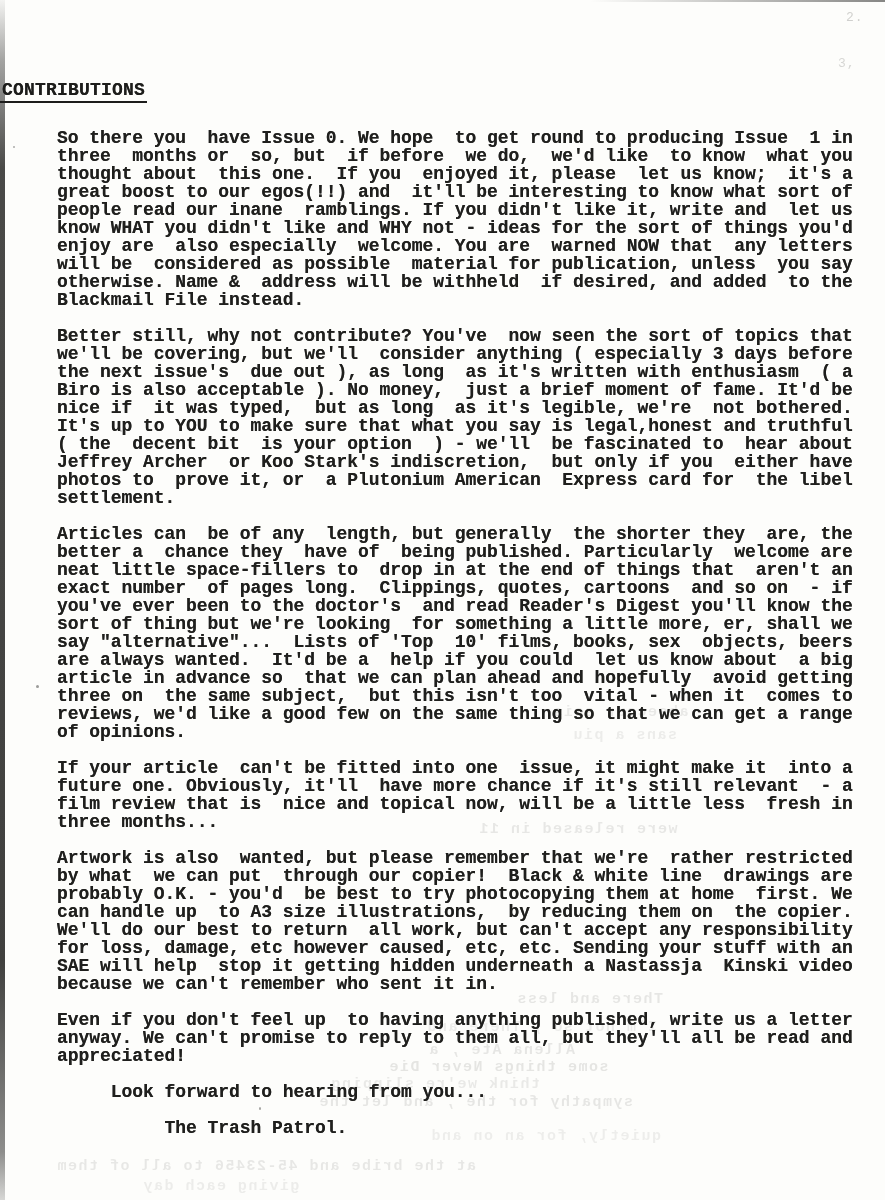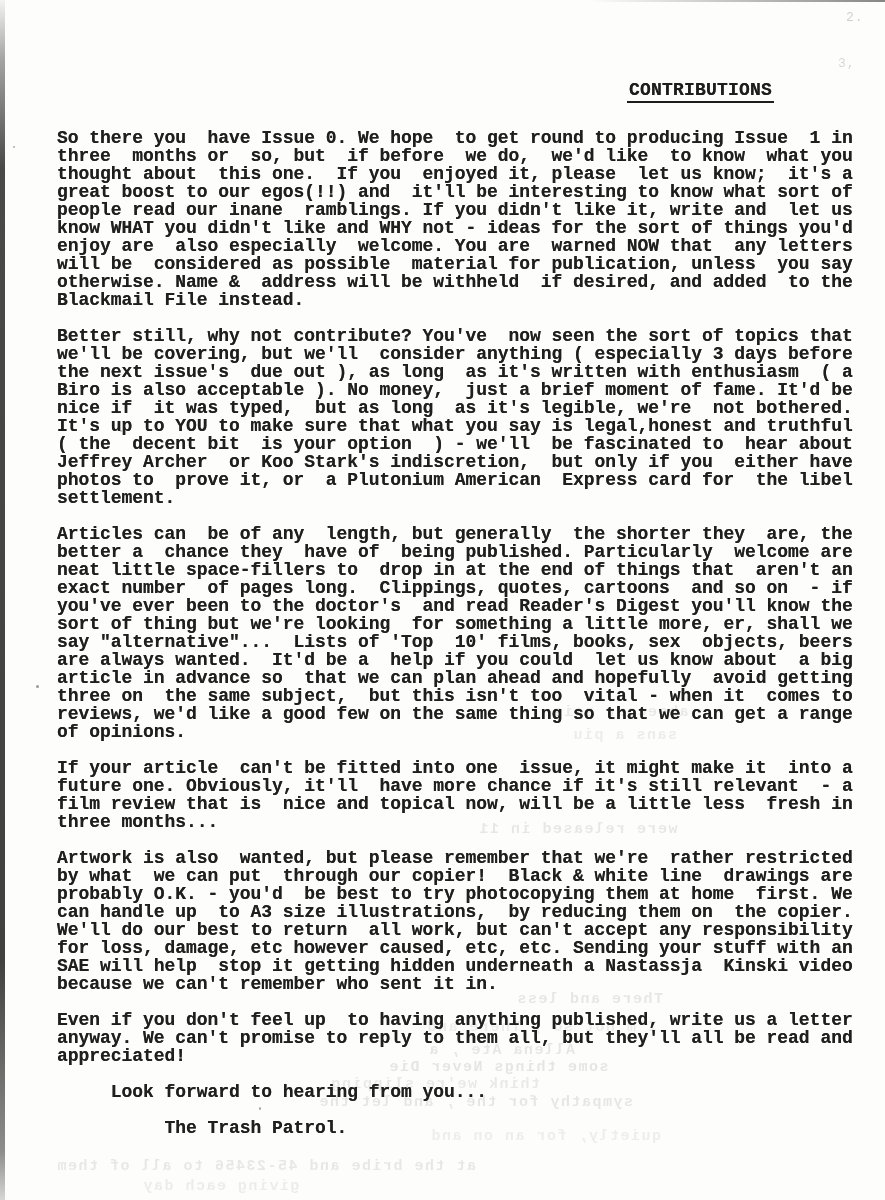--- a/index.html
+++ b/index.html
@@ -17,21 +17,21 @@
       rgba(60,60,58,0.05) 0%, rgba(55,55,53,0.45) 5%,
       rgba(42,42,40,0.85) 14%, rgba(38,38,36,0.88) 80%,
       rgba(50,50,48,0.55) 96%, rgba(60,60,58,0.2) 100%);
   }
   .edge-top {
     position: absolute; top: 0; left: 590px; width: 295px; height: 2px;
     background: linear-gradient(to right, rgba(70,70,68,0), rgba(55,55,53,0.6));
   }
   .title-wrap {
     position: absolute; top: 81px; left: 0; width: 774px;
-    text-align: right;
+    text-align: left;
   }
   .title {
     display: inline-block;
     font-size: 18px; line-height: 18px; font-weight: bold;
     color: #1d1d1b; letter-spacing: 0.2px;
     border-bottom: 2px solid #1d1d1b;
     padding: 0 2px 2px 2px;
     text-shadow: 0 0 0.4px rgba(25,25,23,0.8);
   }
   pre.body {

